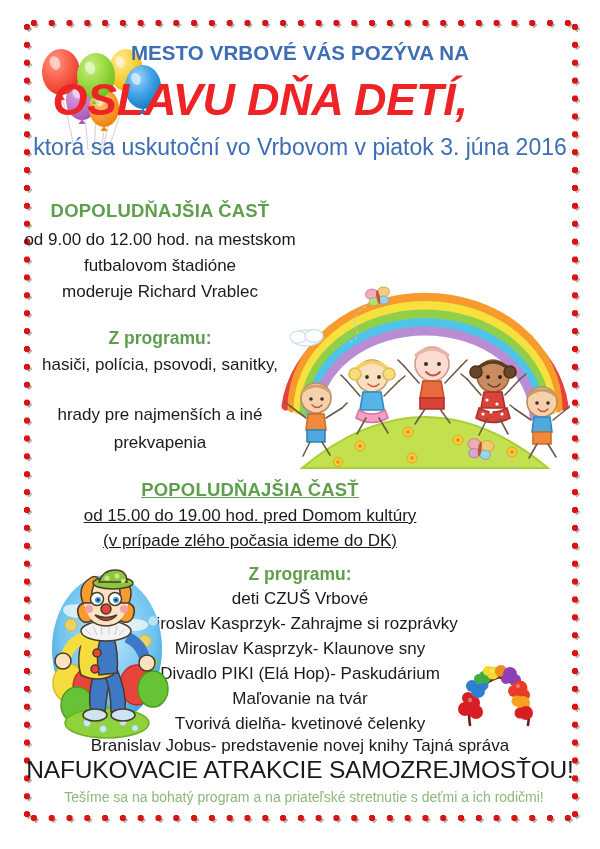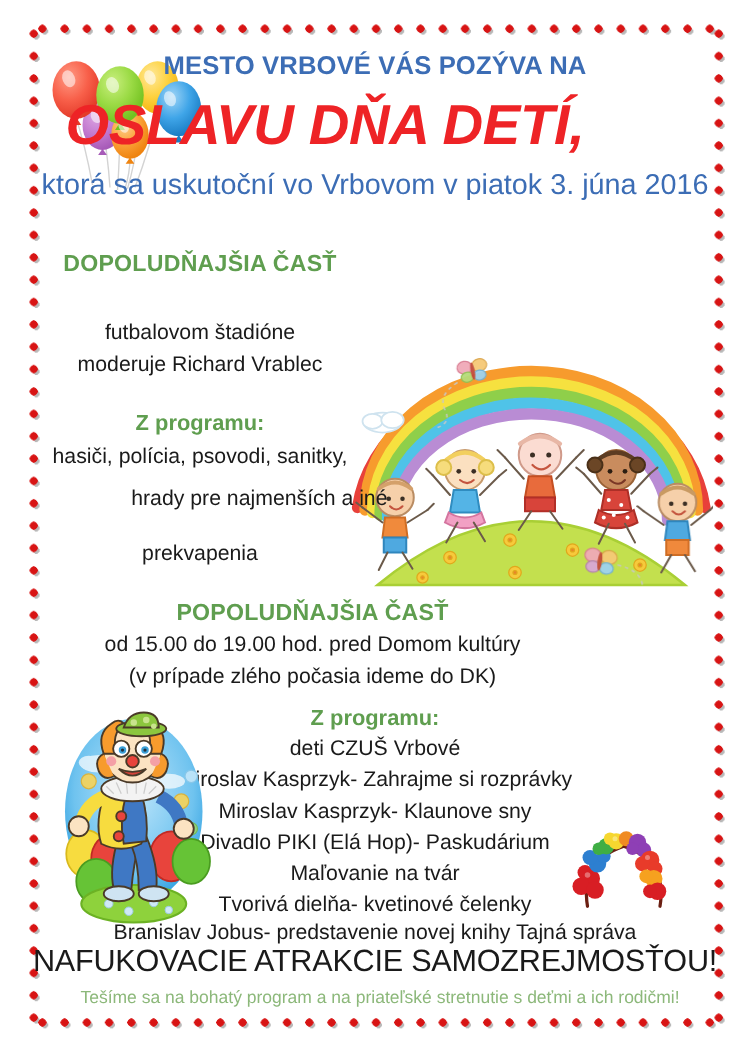--- a/index.html
+++ b/index.html
@@ -65,21 +65,21 @@
   }
   .body-line{
     width:600px;left:0;font-size:17px;color:#1a1a1a;
   }
   .prog-head{
     width:600px;left:0;font-size:17.5px;font-weight:bold;color:#5f9e4f;
   }
 
   
   .col-left{width:300px;left:10px;}
-  .col-wide{width:480px;left:10px;}
+  .col-wide{width:480px;left:10px;text-decoration:underline;}
   .col-right{width:600px;left:0;}
 
   .shout{
     left:0;top:756px;width:600px;
     font-size:24.5px;font-weight:normal;color:#1a1a1a;letter-spacing:-.2px;
   }
   .footer-line{
     left:4px;top:789px;width:600px;
     font-size:14px;color:#8cb87a;
   }
@@ -333,26 +333,27 @@
           <path d="M11 18 l15 -12"></path>
         <path d="M-5 42 l-8 14"></path>
           <path d="M6 42 l8 13"></path>
         <path d="M-27 7 l-5 -4"></path>
           <path d="M26 6 l5 -5"></path>
       </g>
     </g>
   </svg>
 
   <div class="tx ctr sec-head col-left" style="top:200px;">DOPOLUDŇAJŠIA ČASŤ</div>
+  <div class="tx ctr body-line col-left" style="top:230px;">od 9.00 do 12.00 hod. na mestskom</div>
   <div class="tx ctr body-line col-left" style="top:256px;">futbalovom štadióne</div>
   <div class="tx ctr body-line col-left" style="top:282px;">moderuje Richard Vrablec</div>
 
   <div class="tx ctr prog-head col-left" style="top:328px;">Z programu:</div>
   <div class="tx ctr body-line col-left" style="top:355px;">hasiči, polícia, psovodi, sanitky,</div>
-  <div class="tx ctr body-line col-left" style="top:389px;text-align:right;">hrady pre najmenších a iné</div>
+  <div class="tx ctr body-line col-left" style="top:405px;">hrady pre najmenších a iné</div>
   <div class="tx ctr body-line col-left" style="top:433px;">prekvapenia</div>
 
   <div class="tx ctr sec-head col-wide" style="top:479px;">POPOLUDŇAJŠIA ČASŤ</div>
   <div class="tx ctr body-line col-wide" style="top:506px;">od 15.00 do 19.00 hod. pred Domom kultúry</div>
   <div class="tx ctr body-line col-wide" style="top:531px;">(v prípade zlého počasia ideme do DK)</div>
 
   <div class="tx ctr prog-head col-right" style="top:564px;">Z programu:</div>
   <div class="tx ctr body-line col-right" style="top:589px;">deti CZUŠ Vrbové</div>
   <div class="tx ctr body-line col-right" style="top:614px;">Miroslav Kasprzyk- Zahrajme si rozprávky</div>
   <div class="tx ctr body-line col-right" style="top:639px;">Miroslav Kasprzyk- Klaunove sny</div>

